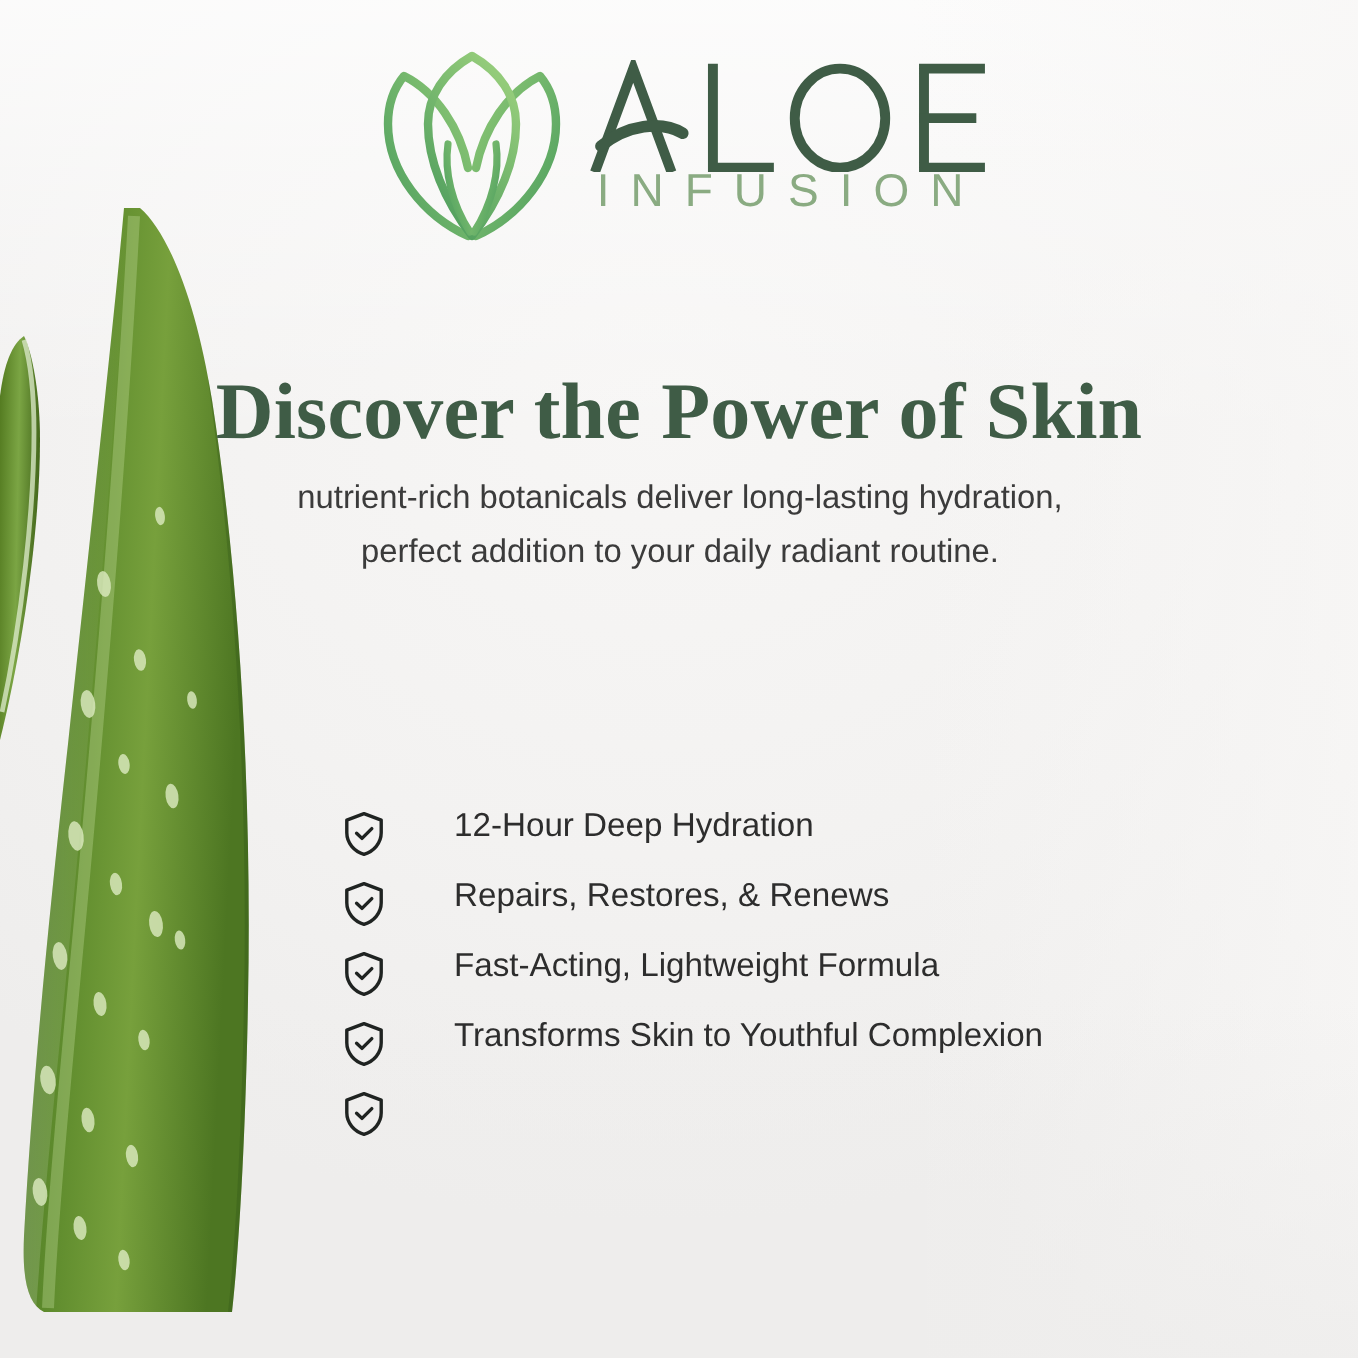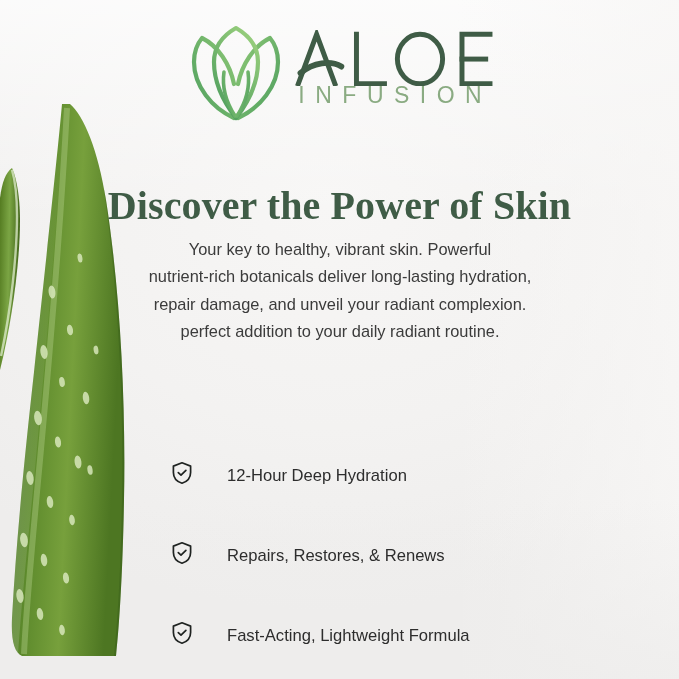--- a/index.html
+++ b/index.html
@@ -122,23 +122,22 @@
 
   
   .feature-list {
     position: absolute;
     left: 170px;
     top: 405px;
     width: 440px;
   }
   .feature-row {
     display: flex;
-    align-items: flex-end;
+    align-items: flex-start;
     height: 35px;
-    margin-top: 45px;
   }
   .feature-icon {
     width: 24px;
     height: 24px;
     flex: 0 0 auto;
     display: block;
   }
   .feature-text {
     margin-left: 33px;
     font-size: 16.6px;
@@ -293,23 +292,21 @@
           <path d="M156,27 L178,27"></path>
         </g>
       </svg>
       <div class="logo-infusion">INFUSION</div>
     </div>
   </div>
 
   <h1 class="headline">Discover the Power of Skin</h1>
 
   <div class="body-copy">
-    <span class="line">Your key to healthy, vibrant skin. Powerful</span>
     <span class="line">nutrient-rich botanicals deliver long-lasting hydration,</span>
-    <span class="line">repair damage, and unveil your radiant complexion.</span>
     <span class="line">perfect addition to your daily radiant routine.</span>
   </div>
 
   <div class="feature-list">
 
     <div class="feature-row">
       <svg class="feature-icon" viewBox="0 0 24 24">
         <path d="M12 1.8 L20.6 5.1 V11.4 C20.6 16.6 16.9 20.6 12 22.2 C7.1 20.6 3.4 16.6 3.4 11.4 V5.1 Z" fill="none" stroke="#1f2321" stroke-width="1.7" stroke-linejoin="round"></path>
         <path d="M8.3 11.6 L11 14.2 L15.9 9.3" fill="none" stroke="#1f2321" stroke-width="1.7" stroke-linecap="round" stroke-linejoin="round"></path>
       </svg>

